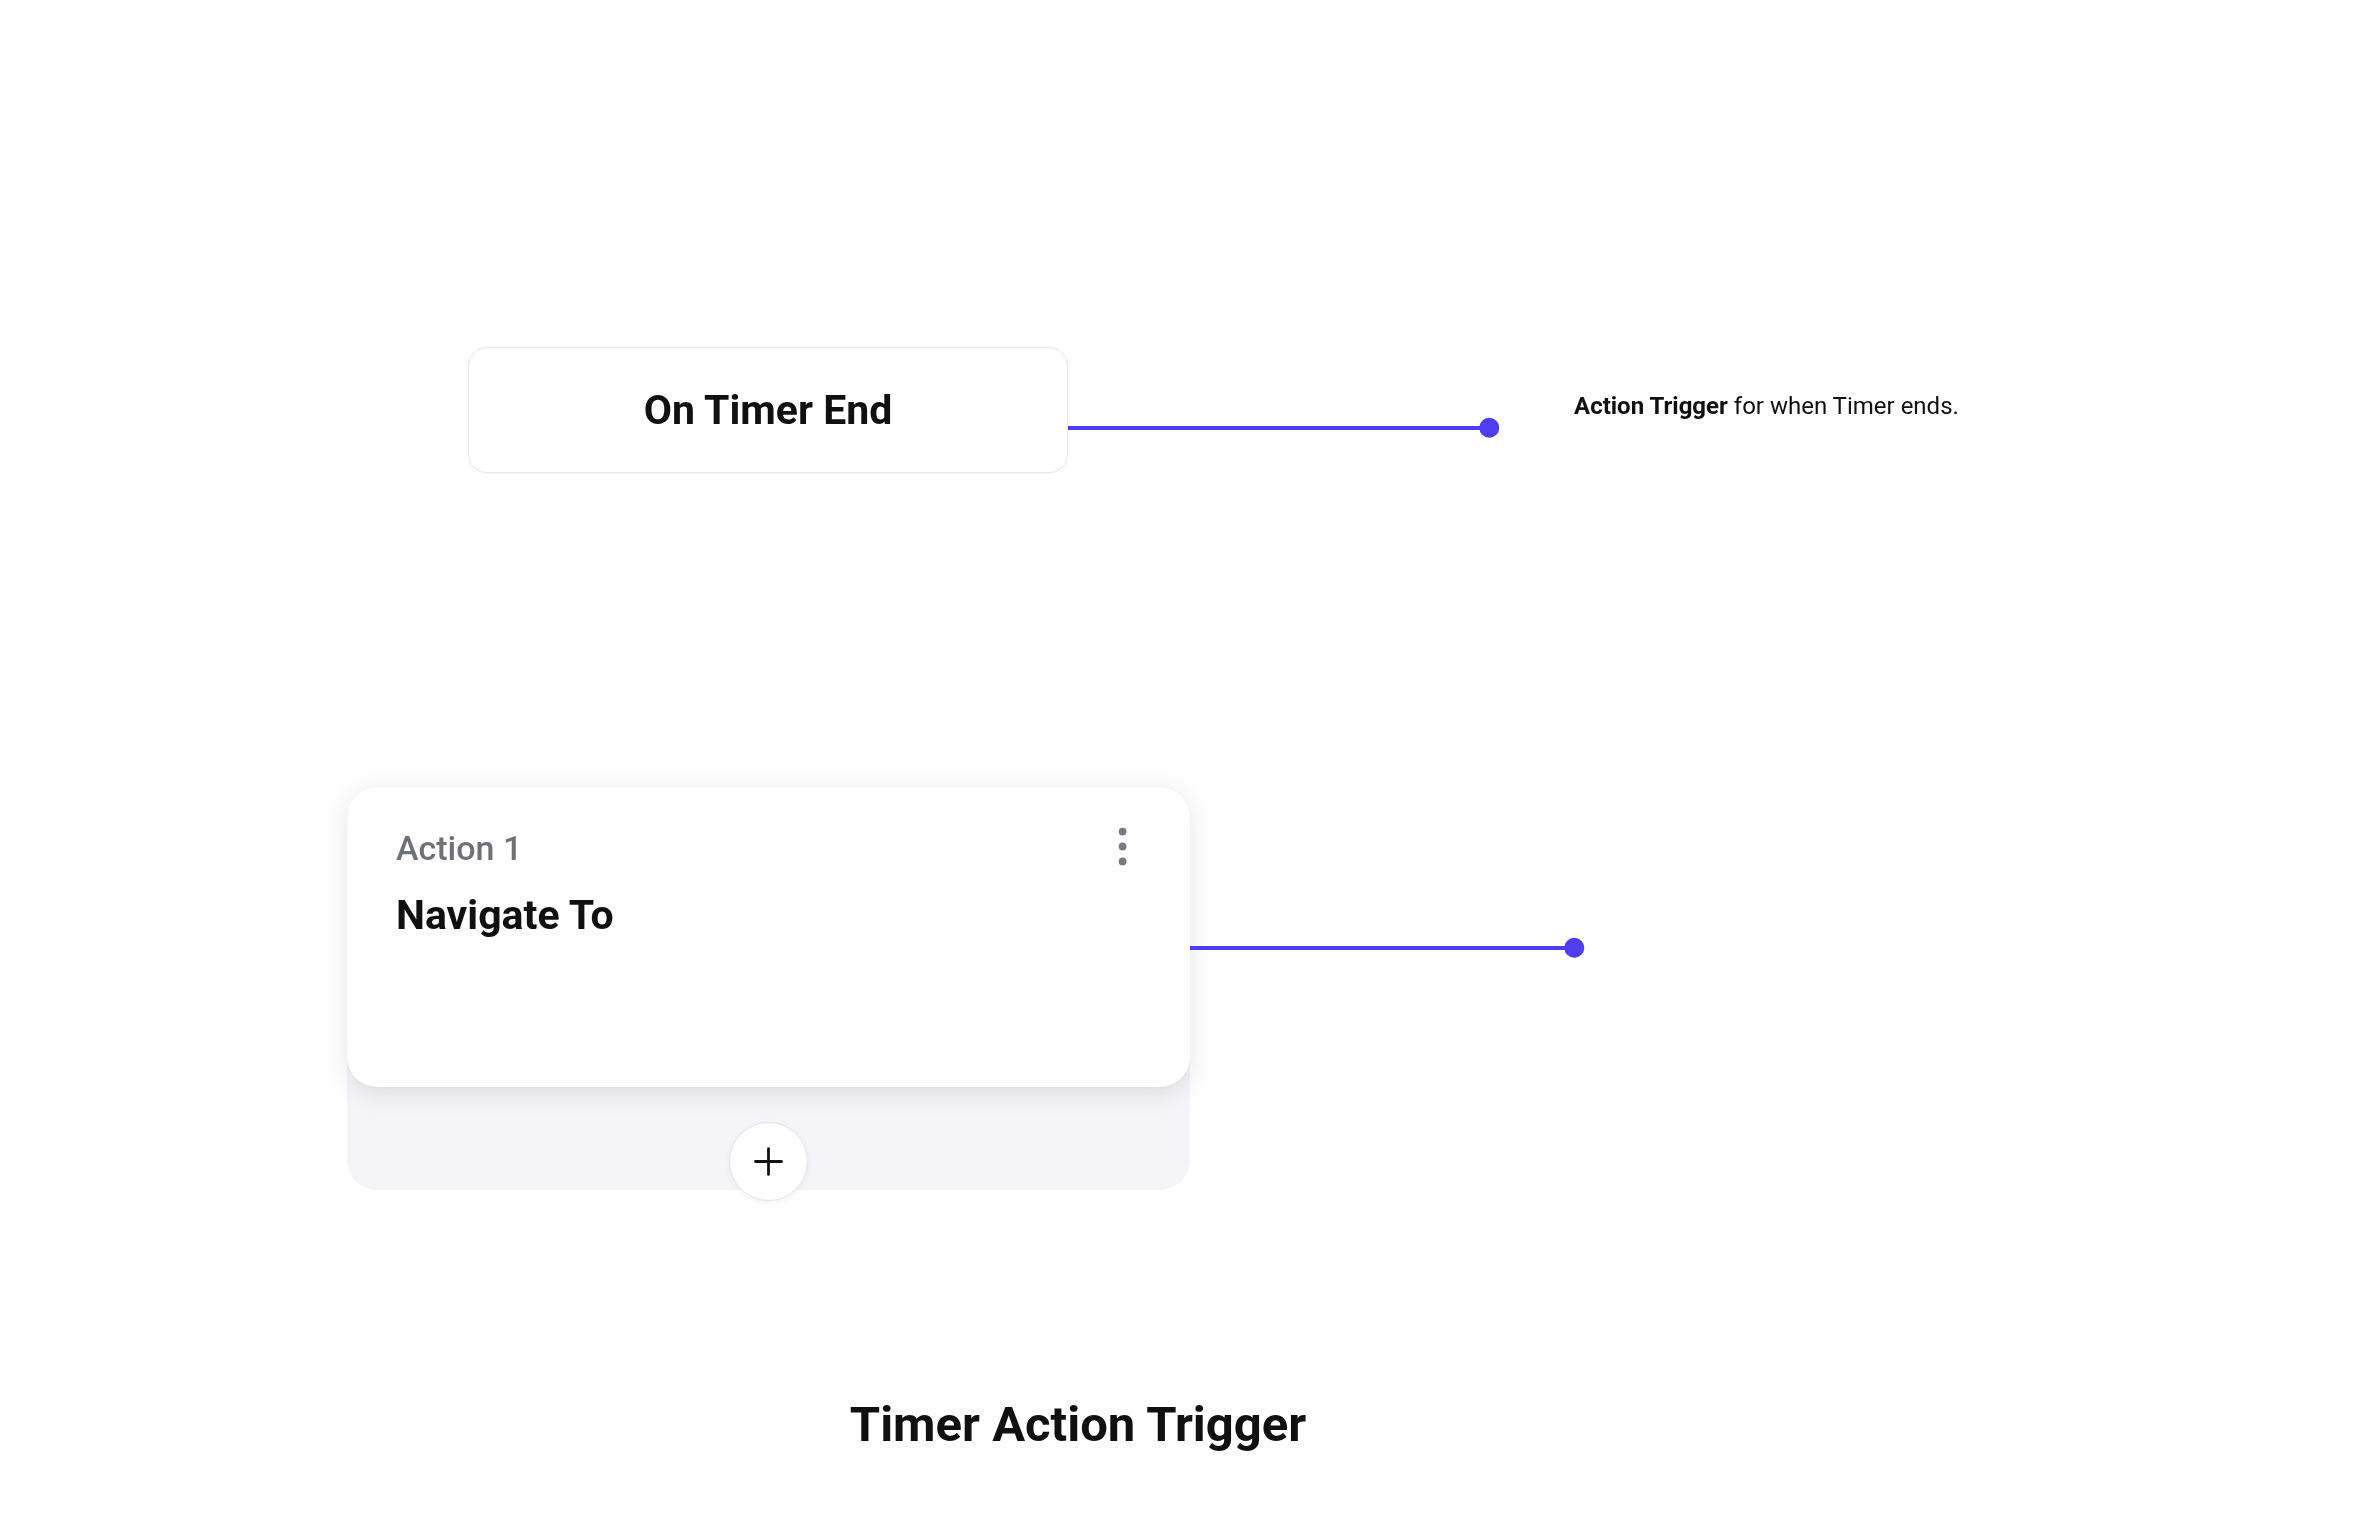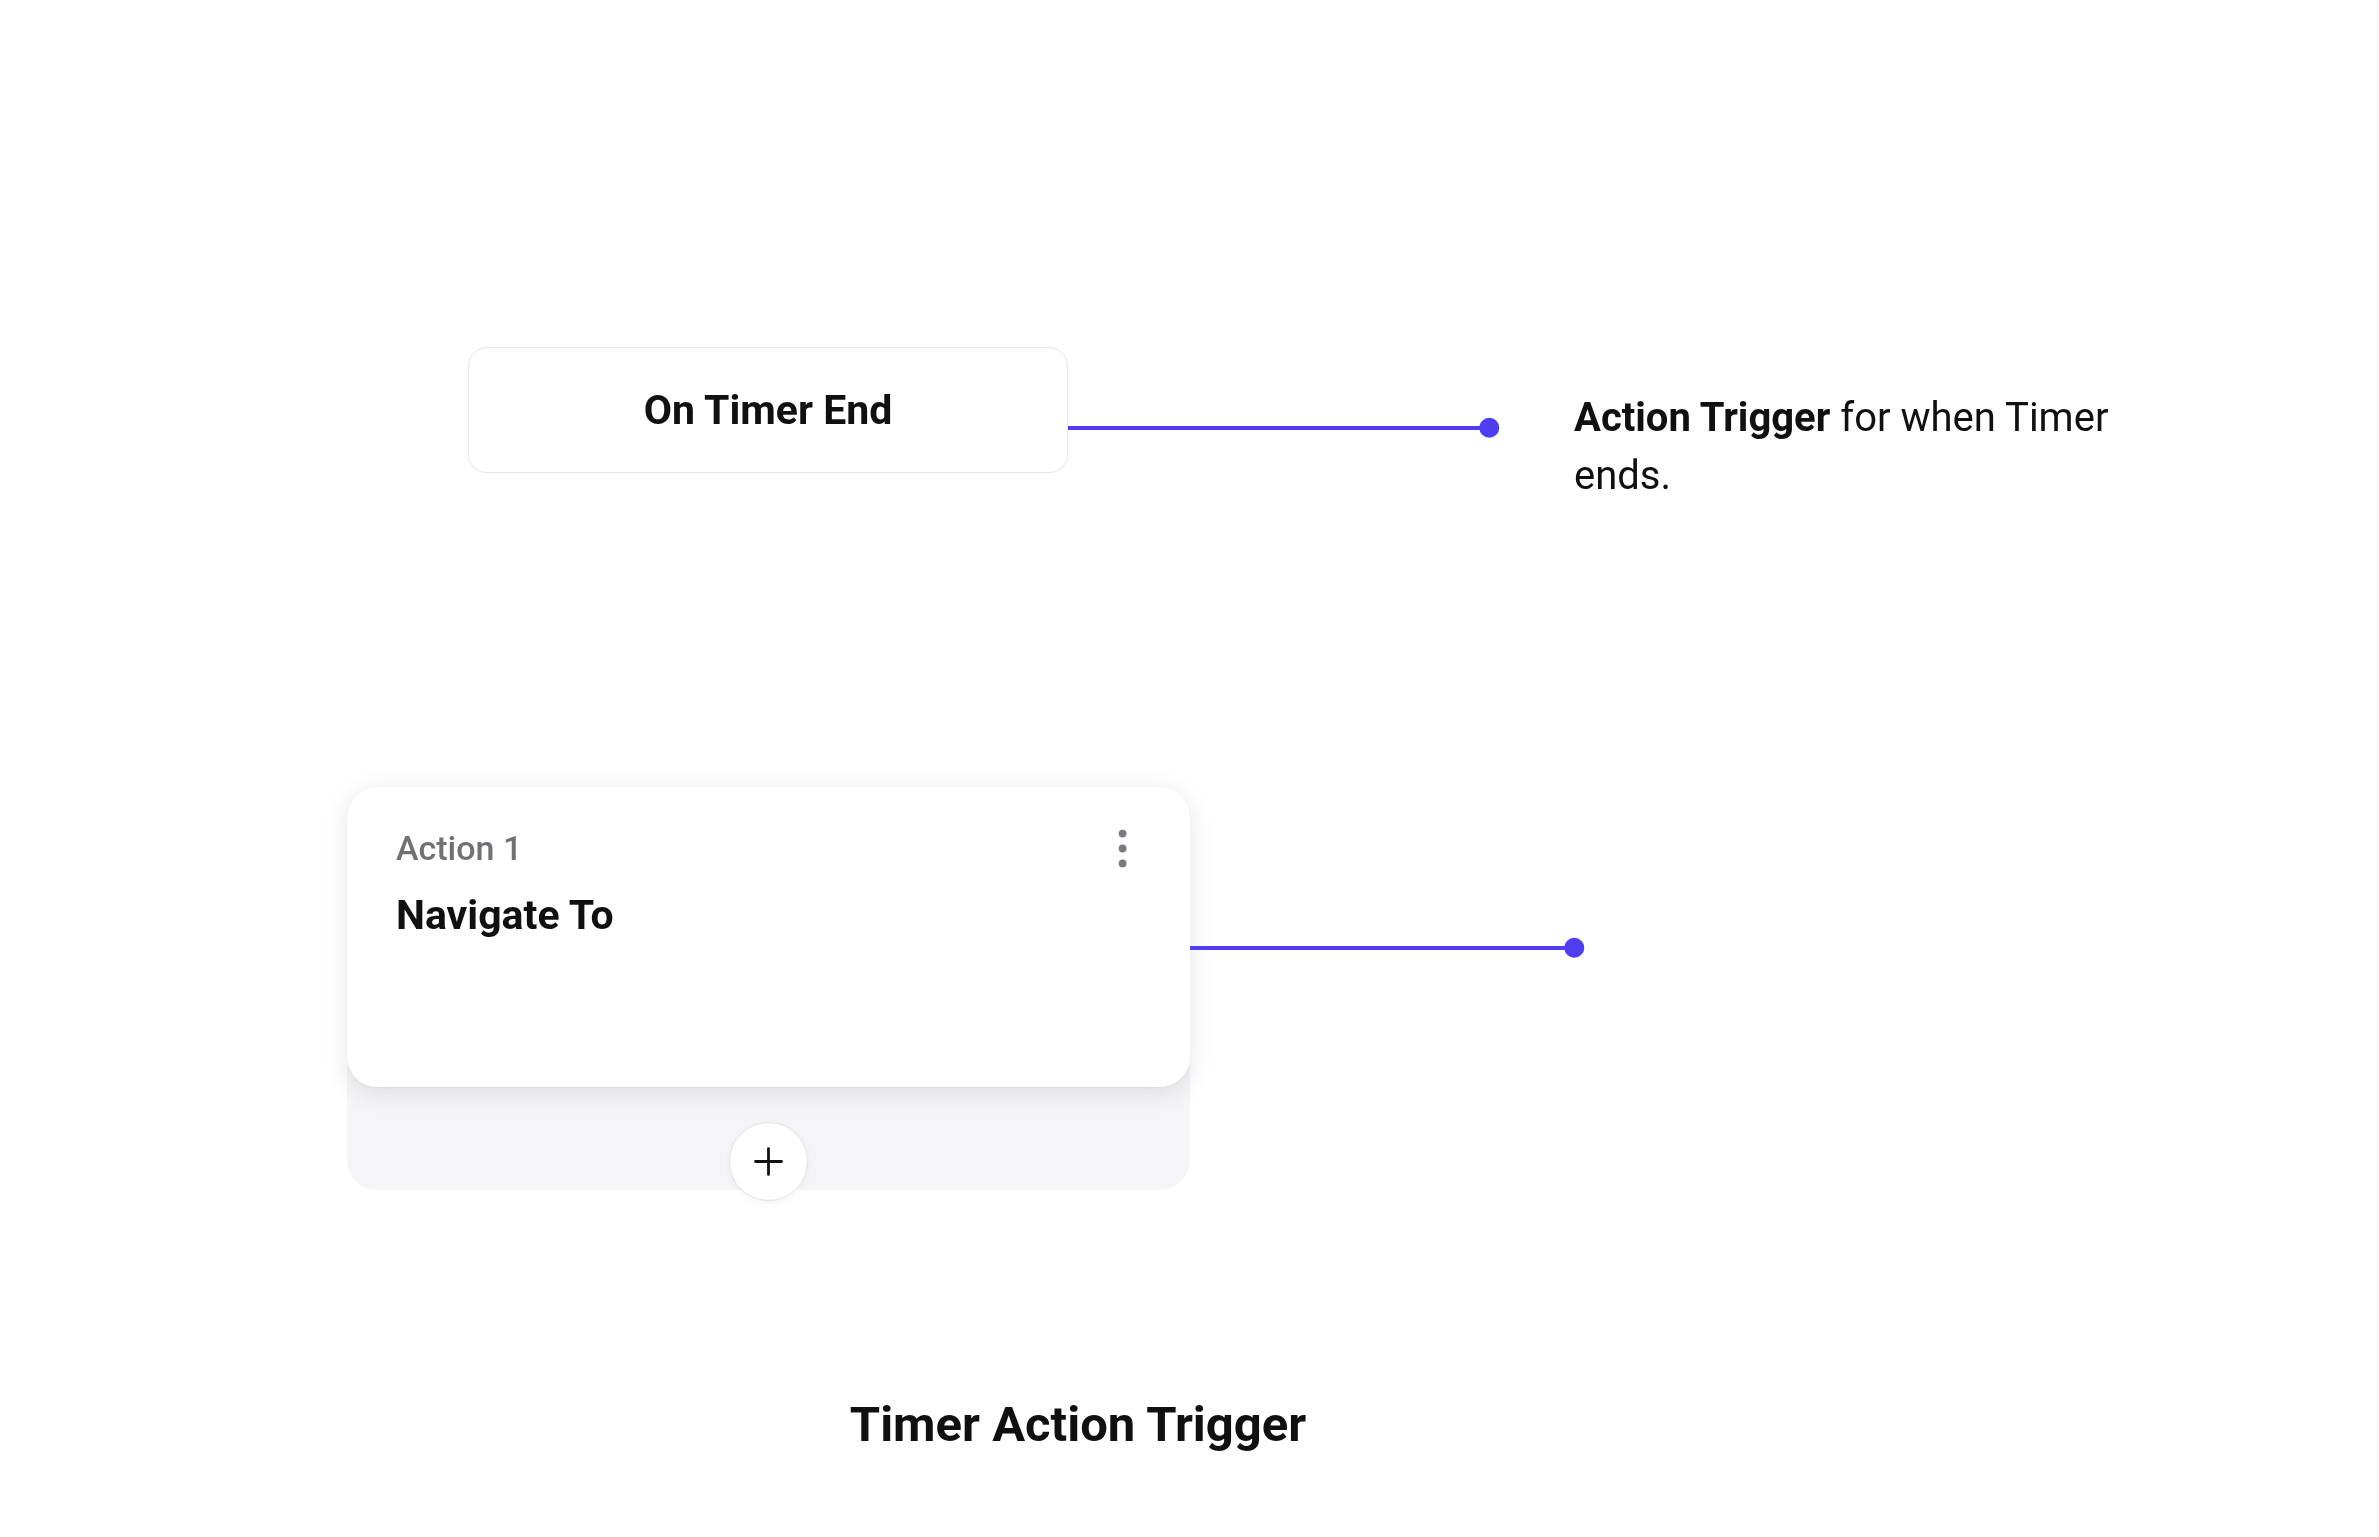--- a/index.html
+++ b/index.html
@@ -51,21 +51,20 @@
     top: 787px;
     width: 843px;
     height: 300px;
     background: #ffffff;
     border-radius: 30px;
     box-shadow: 0 5.6px 26px rgba(0,0,0,0.10), 0 0.9px 1.9px rgba(0,0,0,0.04);
     padding: 41px 49px 37px 49px;
   }
   .action-header {
     display: flex;
-    align-items: center;
     justify-content: space-between;
     margin-bottom: 22.5px;
   }
   .action-index {
     font-size: 34px;
     font-weight: 500;
     color: #707077;
   }
   .kebab {
     width: 37px; height: 37px;
@@ -111,21 +110,21 @@
     right: -9.4px; top: 50%;
     width: 20.6px; height: 20.6px;
     border-radius: 50%;
     background: #4f3ef0;
     transform: translate(50%, -50%);
   }
 
   
   .annotation {
     position: absolute;
-    font-size: 40px;
+    font-size: 24px;
     line-height: 1.45;
     color: #101010;
     max-width: 600px;
   }
   .annotation .bold { font-weight: 700; }
 
   
   .caption {
     position: absolute;
     left: 0; width: 2156px;

